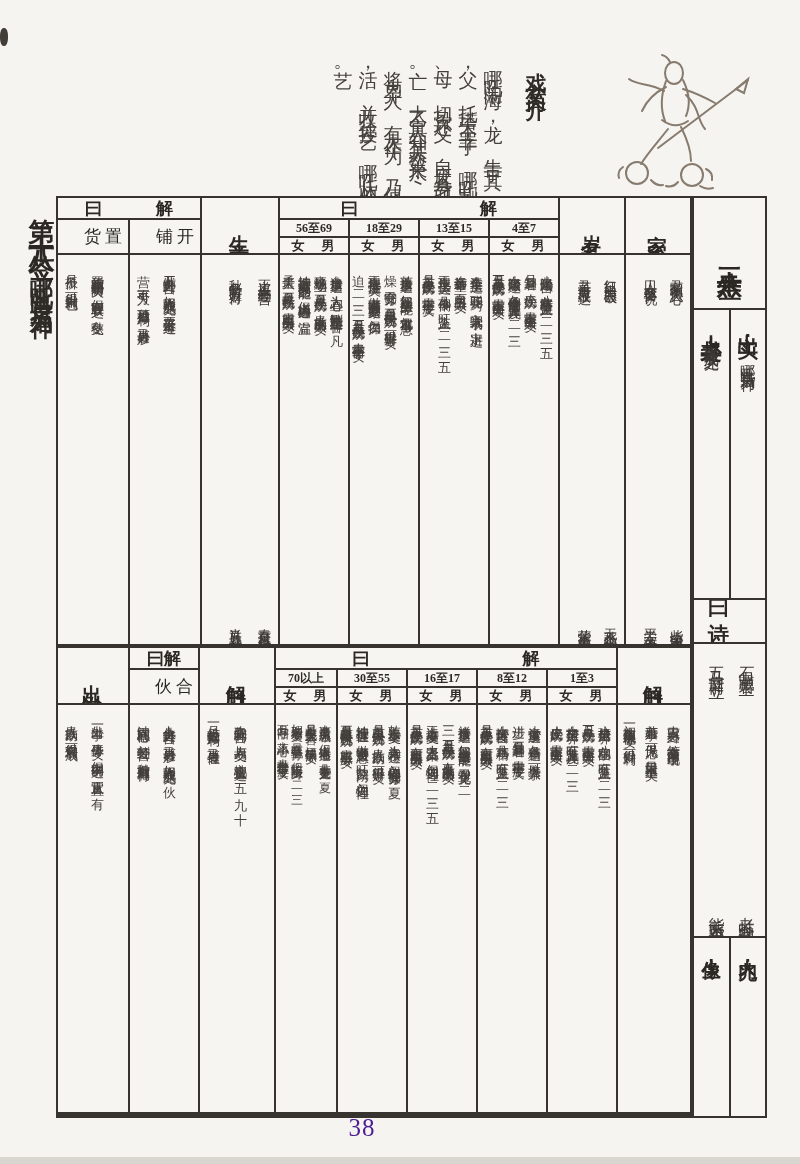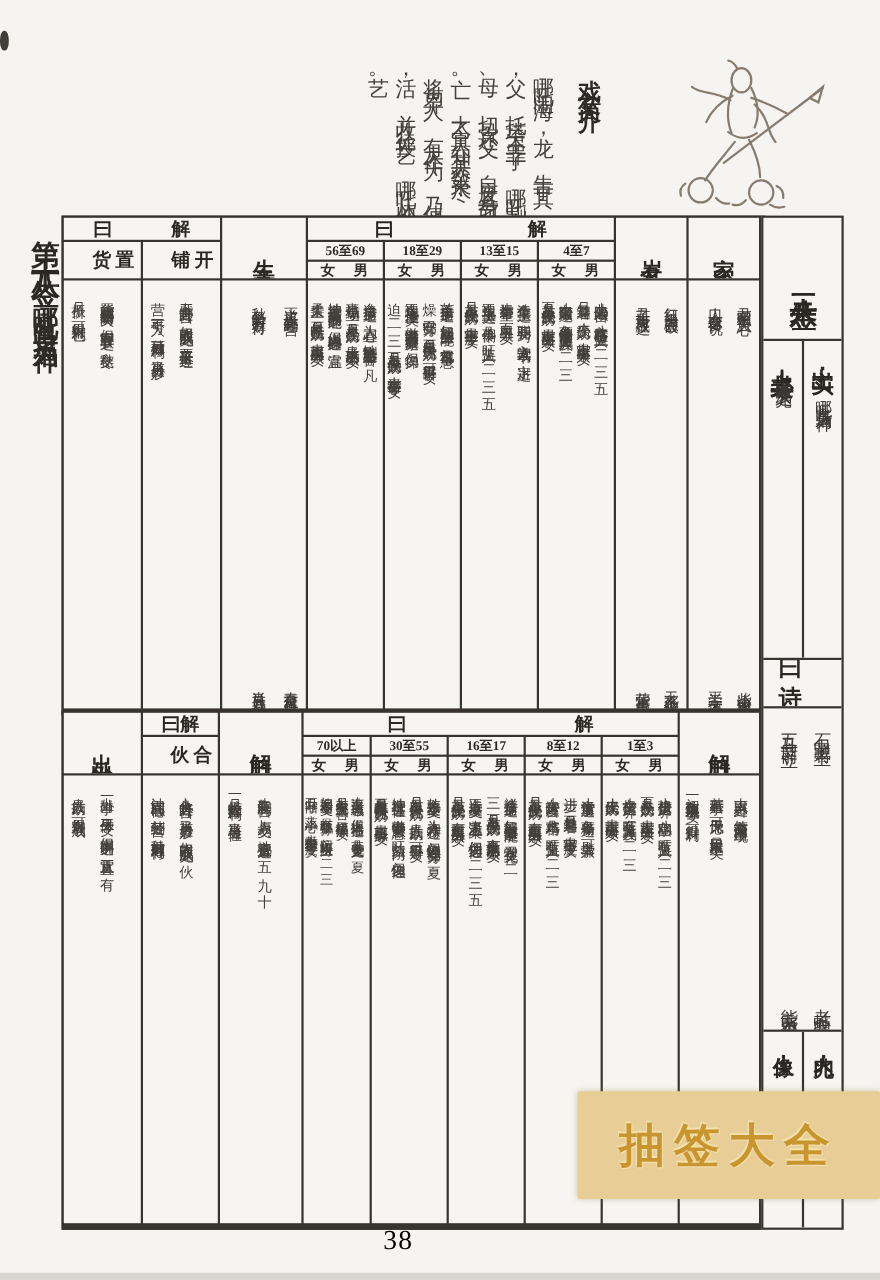--- a/index.html
+++ b/index.html
@@ -21,21 +21,21 @@
   .grid{display:grid;background:#37332e;border:2px solid #37332e;gap:2px;}
   .utable{left:56px;top:196px;width:636px;height:450px;
           grid-template-columns:70px 70px 76px 68px 68px 68px 68px 64px 64px;
           grid-template-rows:20px 16px 15px 389px;}
   .ltable{left:56px;top:646px;width:636px;height:468px;
           grid-template-columns:70px 68px 74px 60px 68px 68px 68px 68px 72px;
           grid-template-rows:20px 16px 15px 407px;}
   .cell{background:#f6f5f1;display:flex;align-items:center;justify-content:center;overflow:hidden;}
   .ghdr{font-weight:700;font-size:17px;color:#2b2824;}
   .spread{justify-content:space-around;}
-  .subhdr{font-weight:700;font-size:17px;letter-spacing:4px;color:#2b2824;padding-left:24px;}
+  .subhdr{font-weight:400;font-size:17px;letter-spacing:4px;color:#2b2824;padding-left:24px;}
   .range{font-size:12px;font-weight:600;color:#2e2b27;}
   .gender{font-size:13px;font-weight:600;letter-spacing:2px;color:#2e2b27;}
   .vh20{font-size:20px;letter-spacing:7px;}
   .body-cell{align-items:flex-start;justify-content:flex-start;}
   .body-cell .vtext{padding:10px 5px 4px 0;font-size:13px;letter-spacing:1px;color:#433f3b;}
   .l4 .vtext{line-height:16px;}
   .l4n .vtext{line-height:14px;font-size:12px;}
   .l2 .vtext{line-height:26px;}
   .l2w .vtext{line-height:27px;}
   .l3 .vtext{line-height:22px;}
@@ -66,21 +66,21 @@
   .sb-ns .half{flex:1;display:flex;justify-content:center;padding-top:6px;}
   .sb-ns .half.rborder{border-right:2px solid #37332e;}
   .sb-ns .vhead{font-size:19px;letter-spacing:2px;}
   
   .watermark{left:525px;top:992px;width:275px;height:98px;background:#e8cd97;z-index:6;
              display:flex;align-items:center;justify-content:center;border-radius:2px;
              box-shadow:0 0 6px rgba(150,120,60,.35);}
   .watermark .wm-text{font-size:42px;font-weight:700;letter-spacing:8px;color:#c9952e;
              text-shadow:0 0 2px #f7e7bd,1px 1px 0 #f2dfab,-1px -1px 0 #f2dfab;}
   
-  .pageno{left:0;top:1114px;width:724px;text-align:center;font-size:25px;color:#000000;letter-spacing:1px;}
+  .pageno{left:0;top:1114px;width:724px;text-align:center;font-size:25px;color:#4c1d95;letter-spacing:1px;}
   .speck{left:0;top:28px;width:8px;height:18px;background:#433d37;border-radius:45%;}
   .bottom-edge{left:0;bottom:0;width:800px;height:7px;background:#d9d6d0;}
   .smudge{left:540px;top:200px;width:90px;height:90px;border-radius:50%;
           background:radial-gradient(circle,rgba(205,130,125,.14),rgba(205,130,125,0));pointer-events:none;}
   .nezha{left:596px;top:50px;}
 </style>
 </head>
 <body>
 
 <div class="page">
@@ -296,19 +296,16 @@
     <div class="sb-cell sb-ns">
       <div class="half rborder">
         <span class="vhead">生像：</span>
       </div>
       <div class="half">
         <span class="vhead">内兆：</span>
       </div>
     </div>
   </div>
 
-  <div class="abs watermark">
-    <span class="wm-text">抽签大全</span>
-  </div>
 
   <div class="abs pageno">38</div>
   <div class="abs bottom-edge"></div>
 </div>
 
 </body></html>

